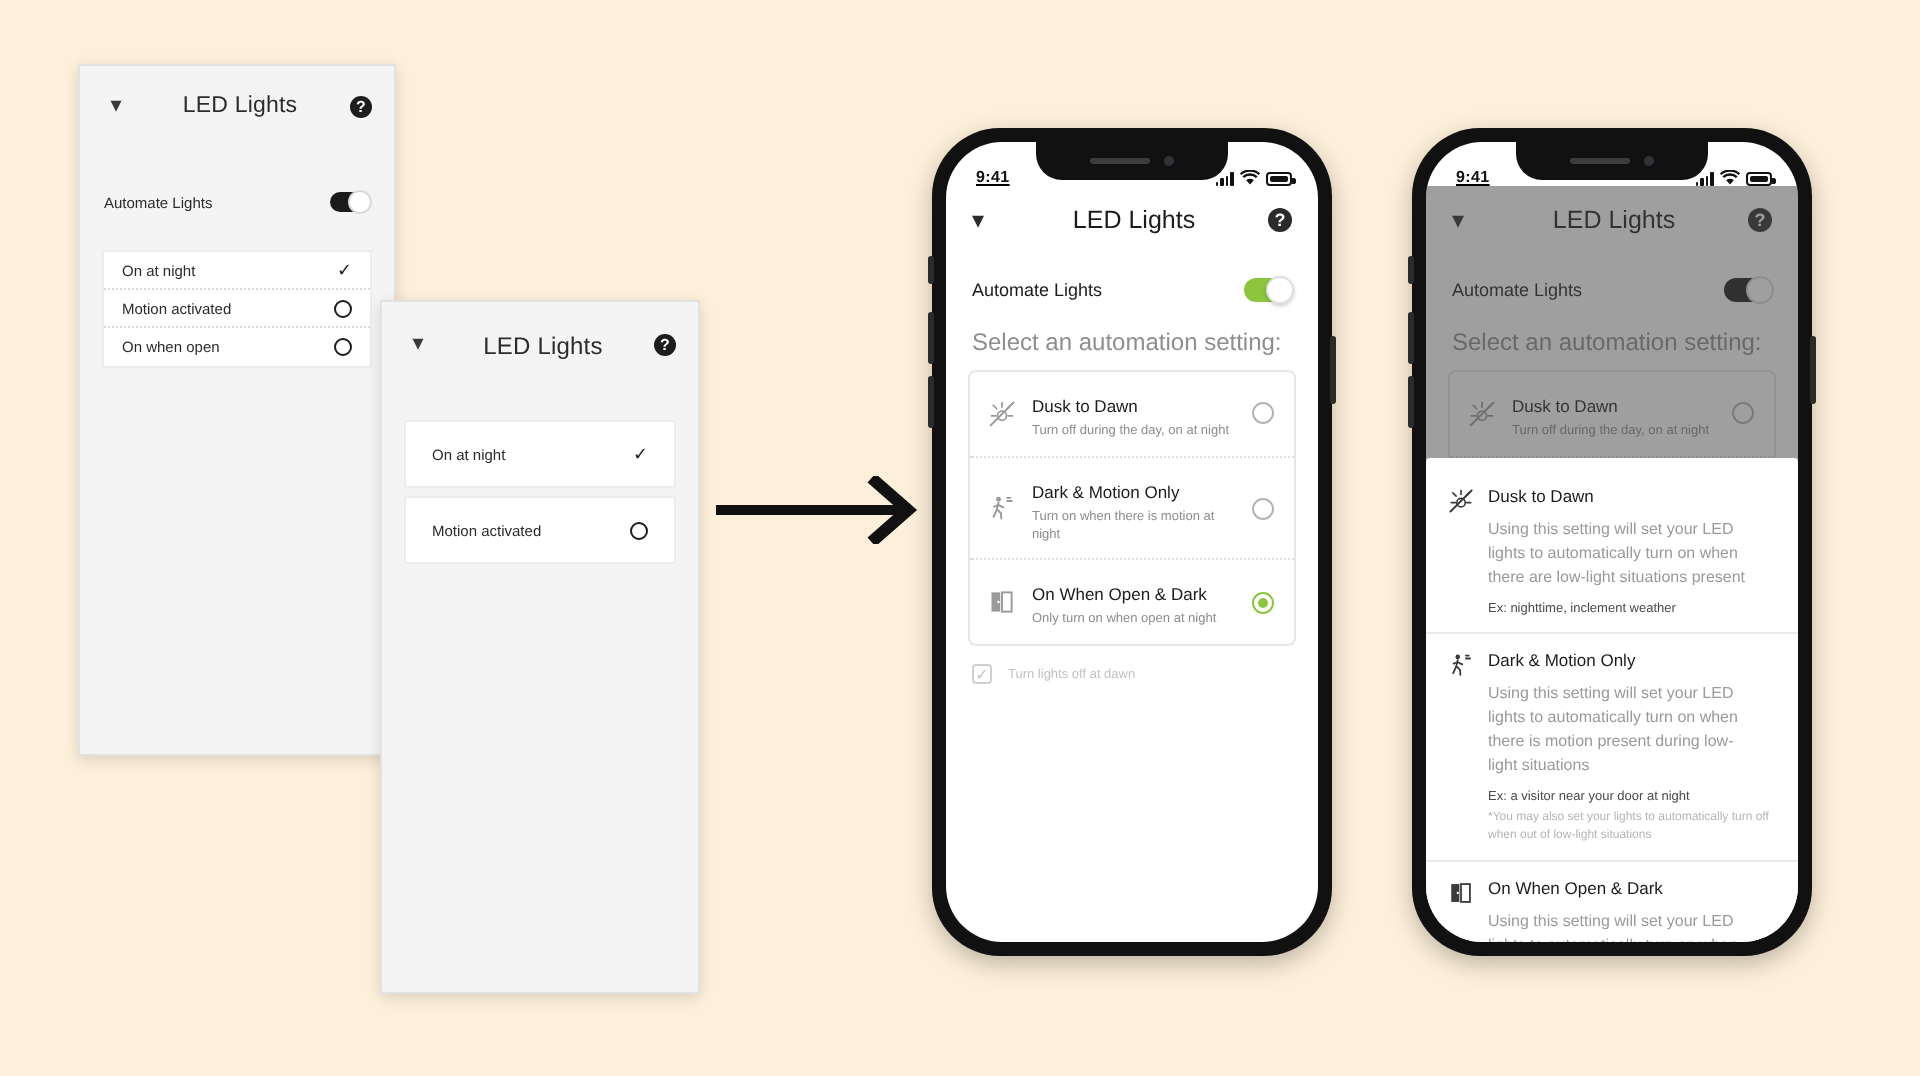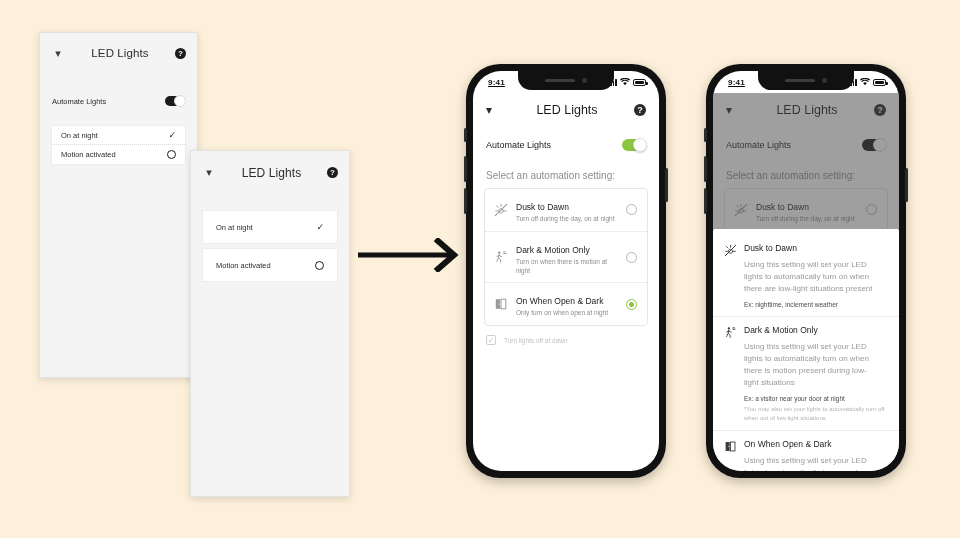--- a/index.html
+++ b/index.html
@@ -112,21 +112,21 @@
     position: absolute; left: 50%; transform: translateX(-50%);
     top: 0; width: 96px; height: 19px;
     background: #111; border-radius: 0 0 13px 13px; z-index: 6;
     display: flex; align-items: center; justify-content: center; gap: 7px;
   }
   .speaker { width: 30px; height: 3px; border-radius: 2px; background: #3d3d3d; }
   .frontcam { width: 5px; height: 5px; border-radius: 50%; background: #30343a; }
 
   .statusbar {
     position: relative; z-index: 5;
-    height: 22px; display: flex; align-items: center;
+    height: 22px; display: flex; align-items: flex-end;
     justify-content: space-between; padding: 0 13px 0 15px; text-decoration: underline;
   }
   .st-time { font-size: 8px; font-weight: bold; color: #111; letter-spacing: .2px; }
   .st-right { display: flex; align-items: flex-end; gap: 3px; }
   .bars { display: flex; align-items: flex-end; gap: 1px; height: 7px; }
   .bars i { width: 1.6px; background: #111; display: block; border-radius: .5px; }
   .bars i:nth-child(1){height:2.5px;} .bars i:nth-child(2){height:4px;}
   .bars i:nth-child(3){height:5.5px;} .bars i:nth-child(4){height:7px;}
   .batt { width: 13px; height: 7px; border: 1px solid #111; border-radius: 2px; position: relative; }
   .batt::after { content:""; position:absolute; right:-2.5px; top:2px; width:1.5px; height:3px; background:#111; border-radius:0 1px 1px 0;}
@@ -153,22 +153,22 @@
     width: 24px; height: 12px; border-radius: 7px;
     background: #8CC63F; position: relative;
   }
   .toggle-green .knob {
     position: absolute; right: -1px; top: -1px;
     width: 14px; height: 14px; border-radius: 50%;
     background: #fff; border: 1px solid #e0e0e0;
     box-shadow: 0 1px 2px rgba(0,0,0,.2);
   }
   .select-label {
-    padding: 0 13px; margin-top: 19px;
-    font-size: 10px; color: #8e8e8e;
+    padding: 0 13px; margin-top: 13px;
+    font-size: 12px; color: #8e8e8e;
   }
   .opt-card {
     margin: 7px 11px 0 11px;
     border: 1px solid #E6E6E6; border-radius: 4px;
     background: #fff; overflow: hidden;
   }
   .opt-row {
     display: flex; align-items: center; gap: 8px;
     padding: 7px 10px 7px 9px;
     border-bottom: 1px dotted #DEDEDE;
@@ -226,20 +226,24 @@
         <span class="knob"></span>
       </span>
   </div>
   <div class="wf-list">
     <div class="wf-item">
       <span class="t">On at night</span>
       <span class="check">✓</span>
     </div>
     <div class="wf-item">
       <span class="t">Motion activated</span>
+      <span class="radio-o"></span>
+    </div>
+    <div class="wf-item">
+      <span class="t">On when open</span>
       <span class="radio-o"></span>
     </div>
   </div>
 </div>
 
 <div class="wf-panel" id="panel2">
   <div class="wf-header">
     <span class="wf-chevron">▾</span>
     <span class="wf-title">LED Lights</span>
     <span class="help-icon">?</span>

